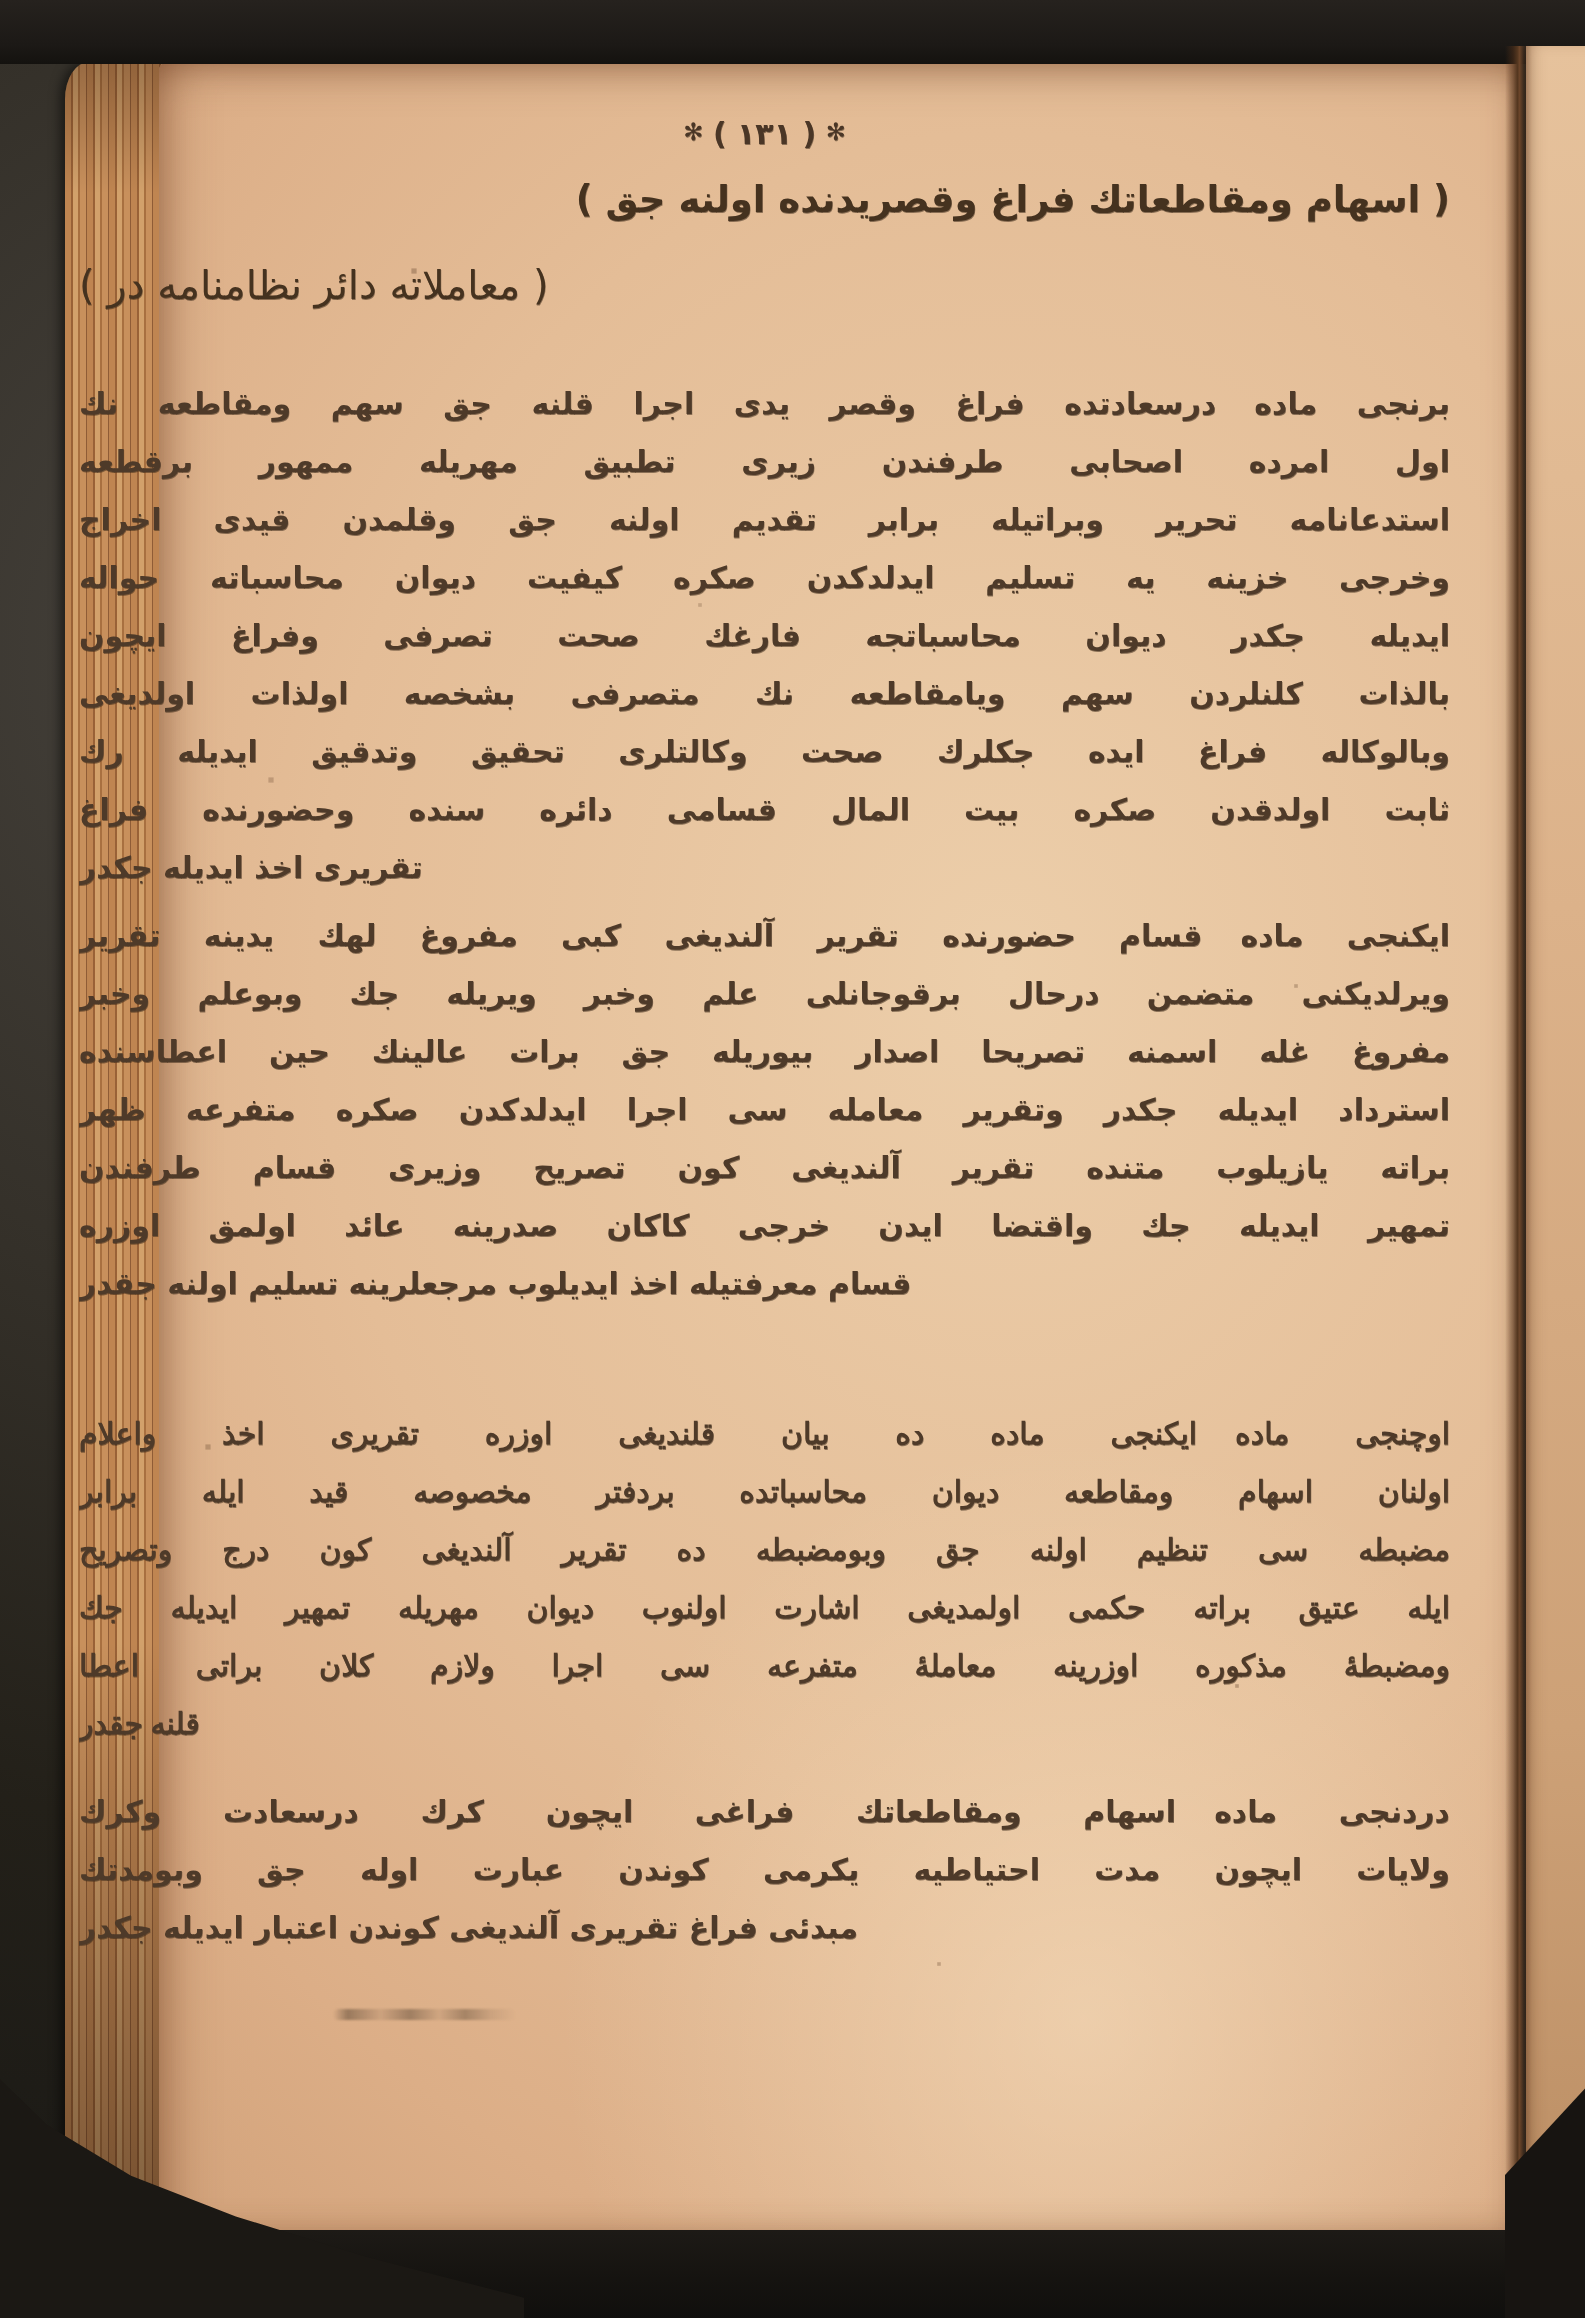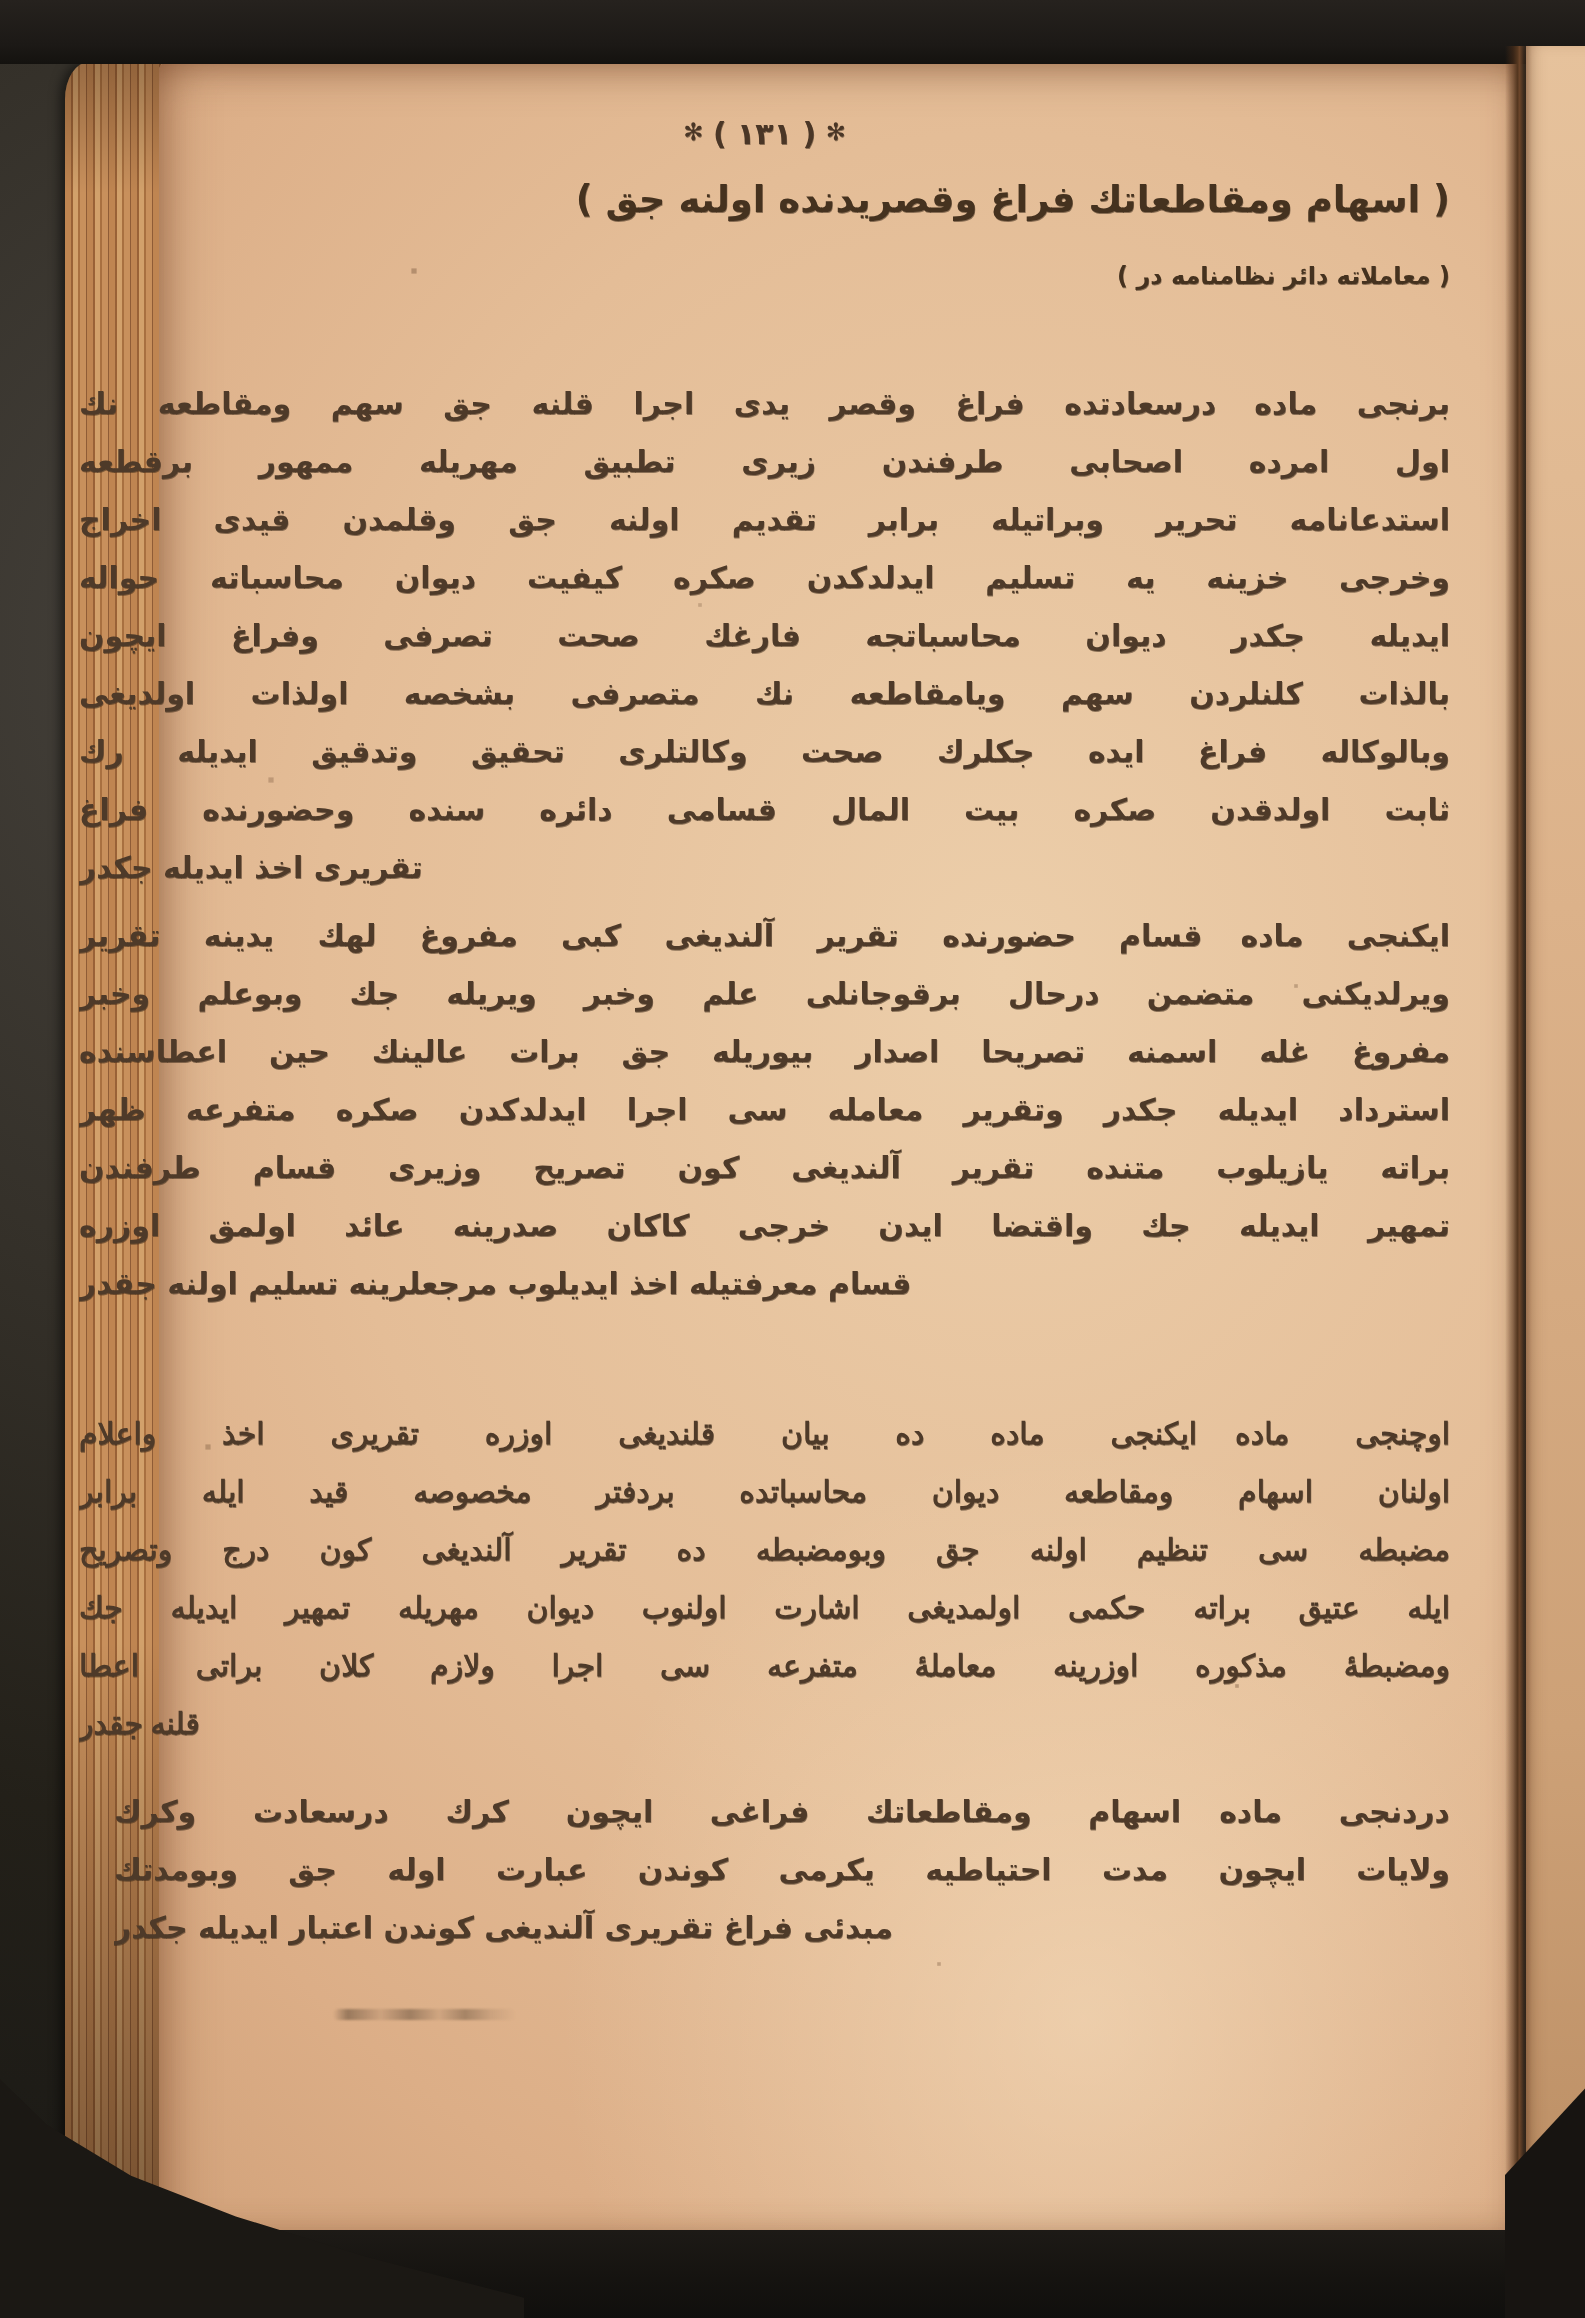--- a/index.html
+++ b/index.html
@@ -121,43 +121,43 @@
   .pageno-row .num { font-size: 30px; font-weight: bold; letter-spacing: 1.6px; }
   .pageno-row .orn { font-size: 24px; transform: translateY(-1.6px); }
 
   .title-1 {
     position: absolute; top: 178px; left: 0; right: 0;
     text-align: right; direction: rtl;
     font-size: 37px; font-weight: bold; color: #45321f;
   }
   .title-2 {
     position: absolute; top: 262px; left: 0; right: 0;
-    text-align: right; direction: rtl;
-    font-size: 24px; font-weight: bold; color: #45321f;
+    text-align: left; direction: rtl;
+    font-size: 40px; font-weight: normal; color: #45321f;
   }
 
   .body-text {
     position: absolute; top: 375px; left: 0; right: 0;
     direction: rtl; font-size: 30px; font-weight: bold;
   }
   .line {
     height: 58px; line-height: 58px;
     overflow: hidden; white-space: normal;
     text-align: left;
   }
   .line.full {
     text-align: justify;
     text-align-last: justify;
     -moz-text-align-last: justify;
   }
   .hgap { display: inline-block; width: 38px; }
   .article { margin: 0; }
   .article + .article { margin-top: 9.5px; }
   .article.gap-large { margin-top: 92px; font-family: Liberation Serif, serif; }
-  .article.gap-medium { margin-top: 30px; margin-left: 35px; }
+  .article.gap-medium { margin-top: 30px; }
 
   .smudge {
     position: absolute; left: 254px; top: 2009px; width: 183px; height: 11px;
     background: linear-gradient(90deg,
       rgba(99,78,58,0) 0%, rgba(99,78,58,.55) 8%, rgba(99,78,58,.12) 26%,
       rgba(99,78,58,.5) 42%, rgba(99,78,58,.1) 58%, rgba(99,78,58,.45) 72%,
       rgba(99,78,58,.15) 86%, rgba(99,78,58,0) 100%);
     border-radius: 6.4px;
     filter: blur(0.8px);
     z-index: 4;

